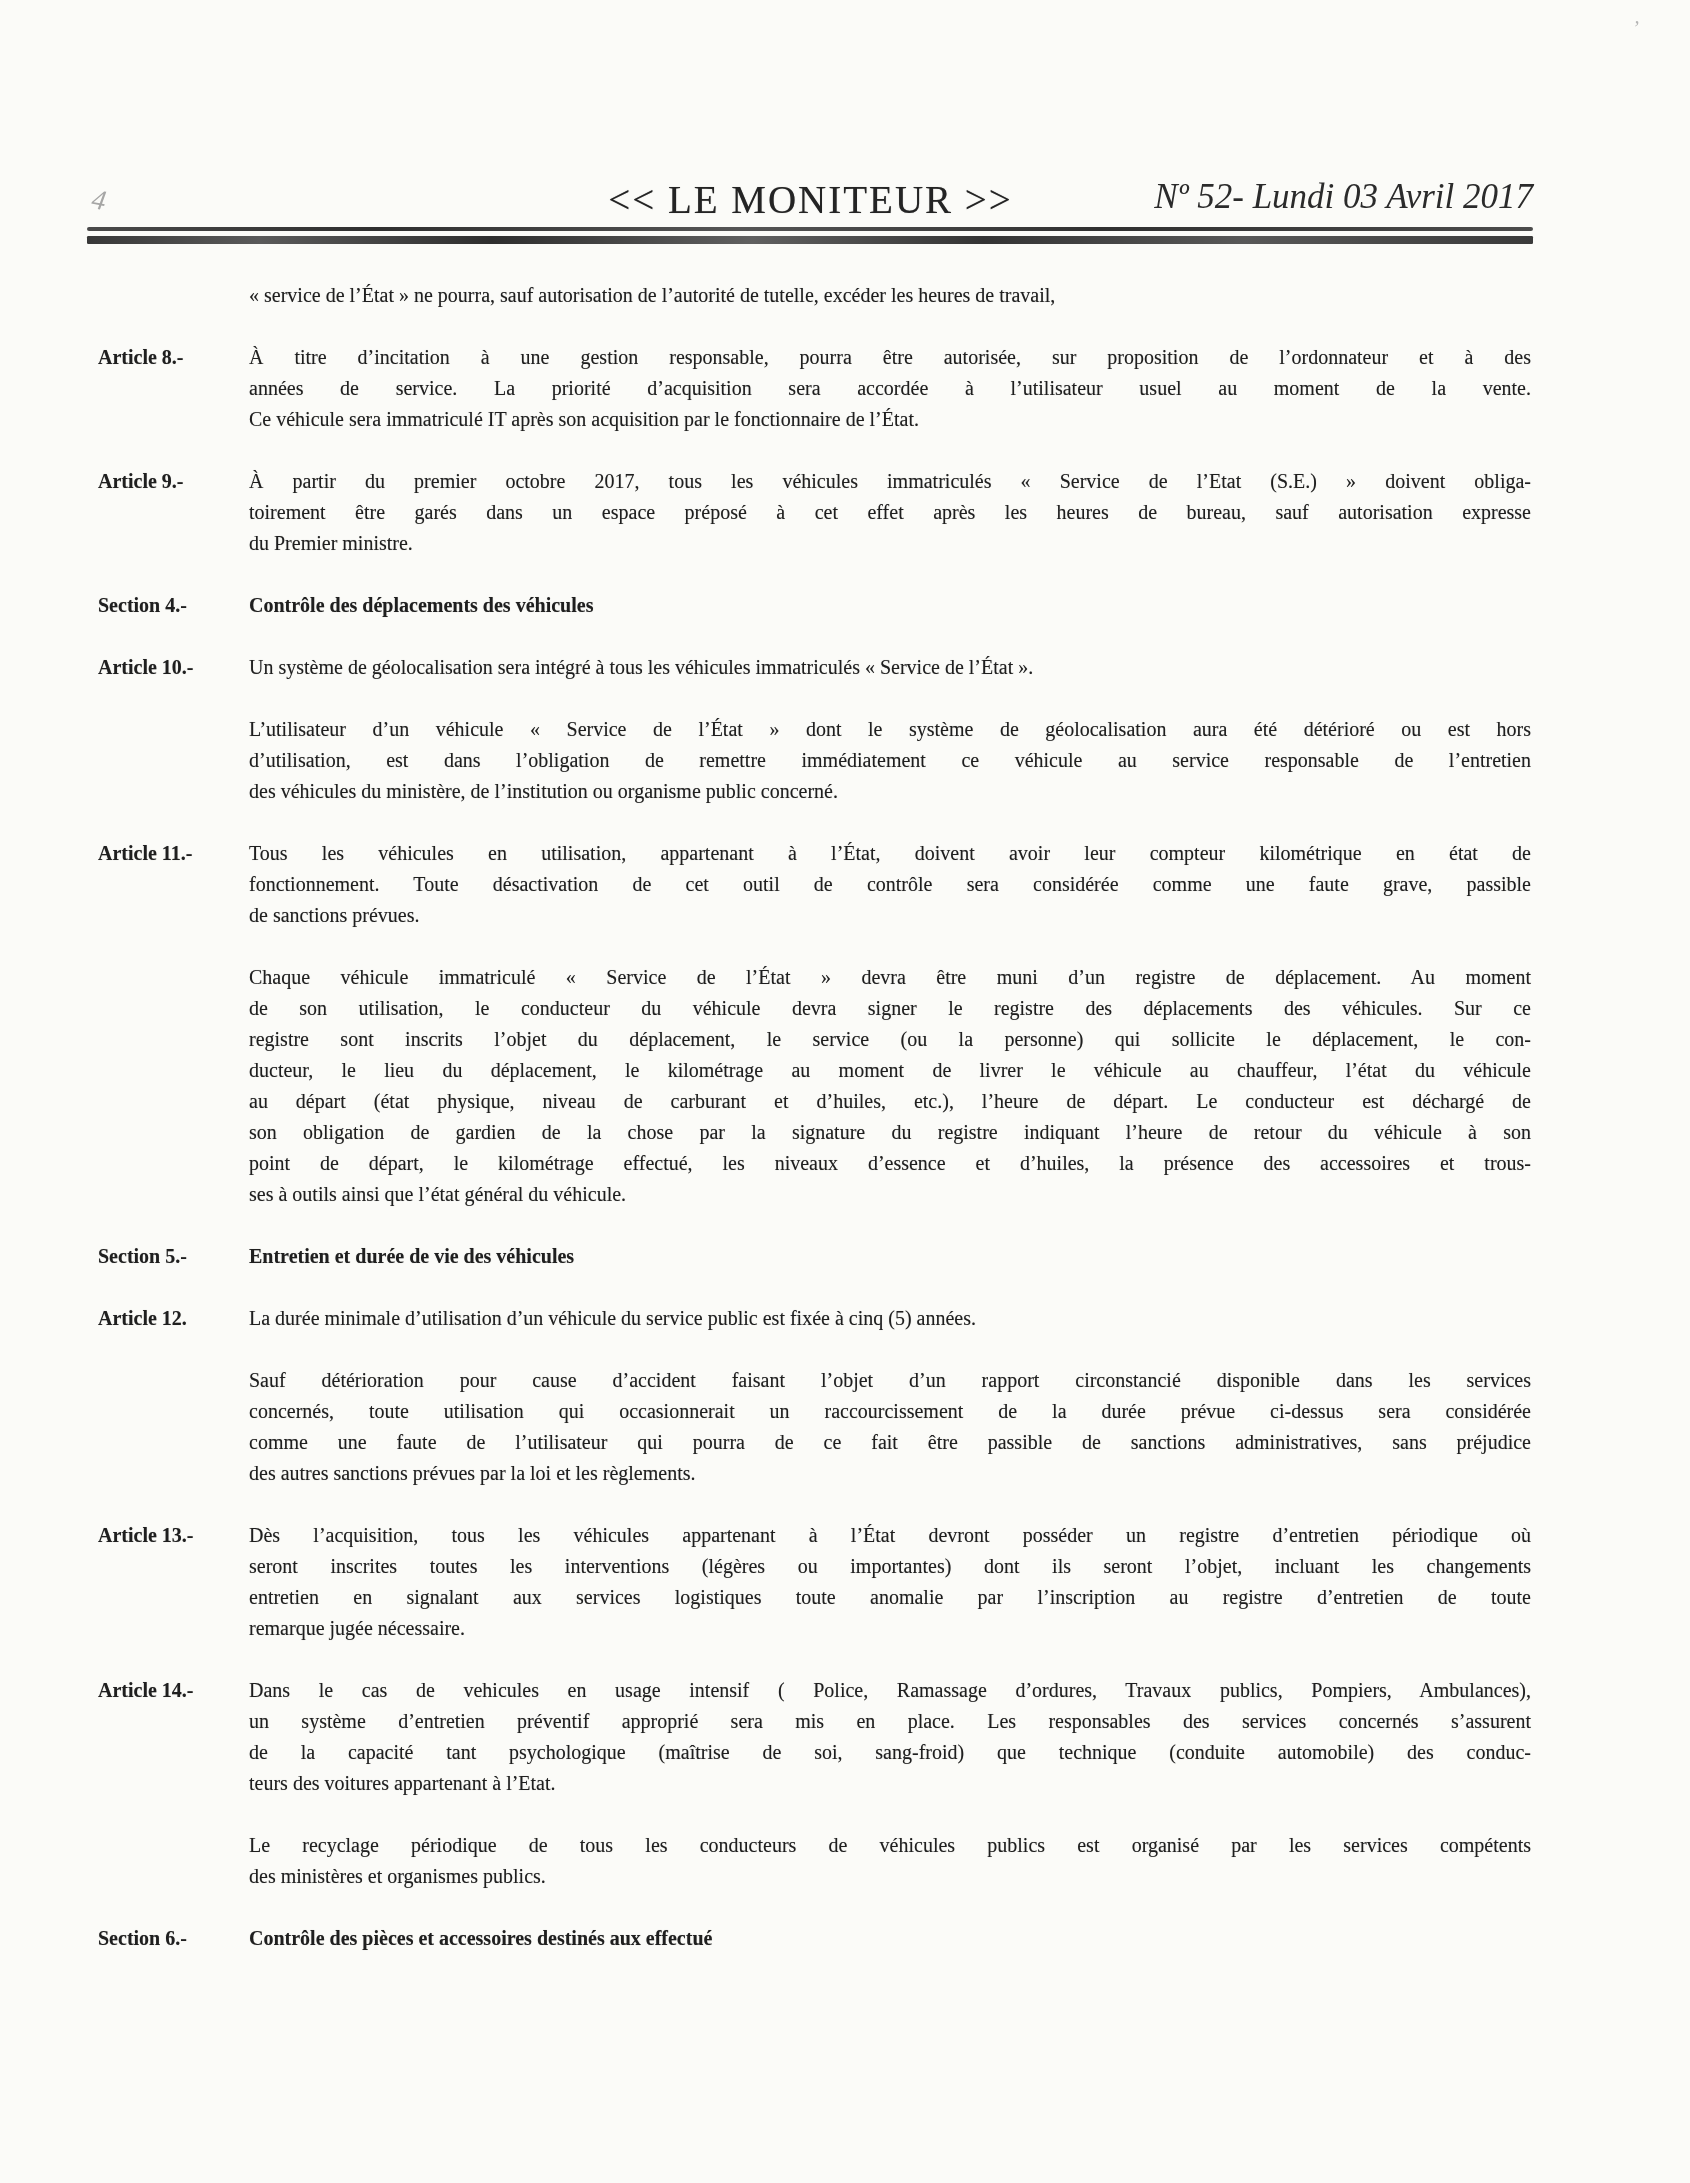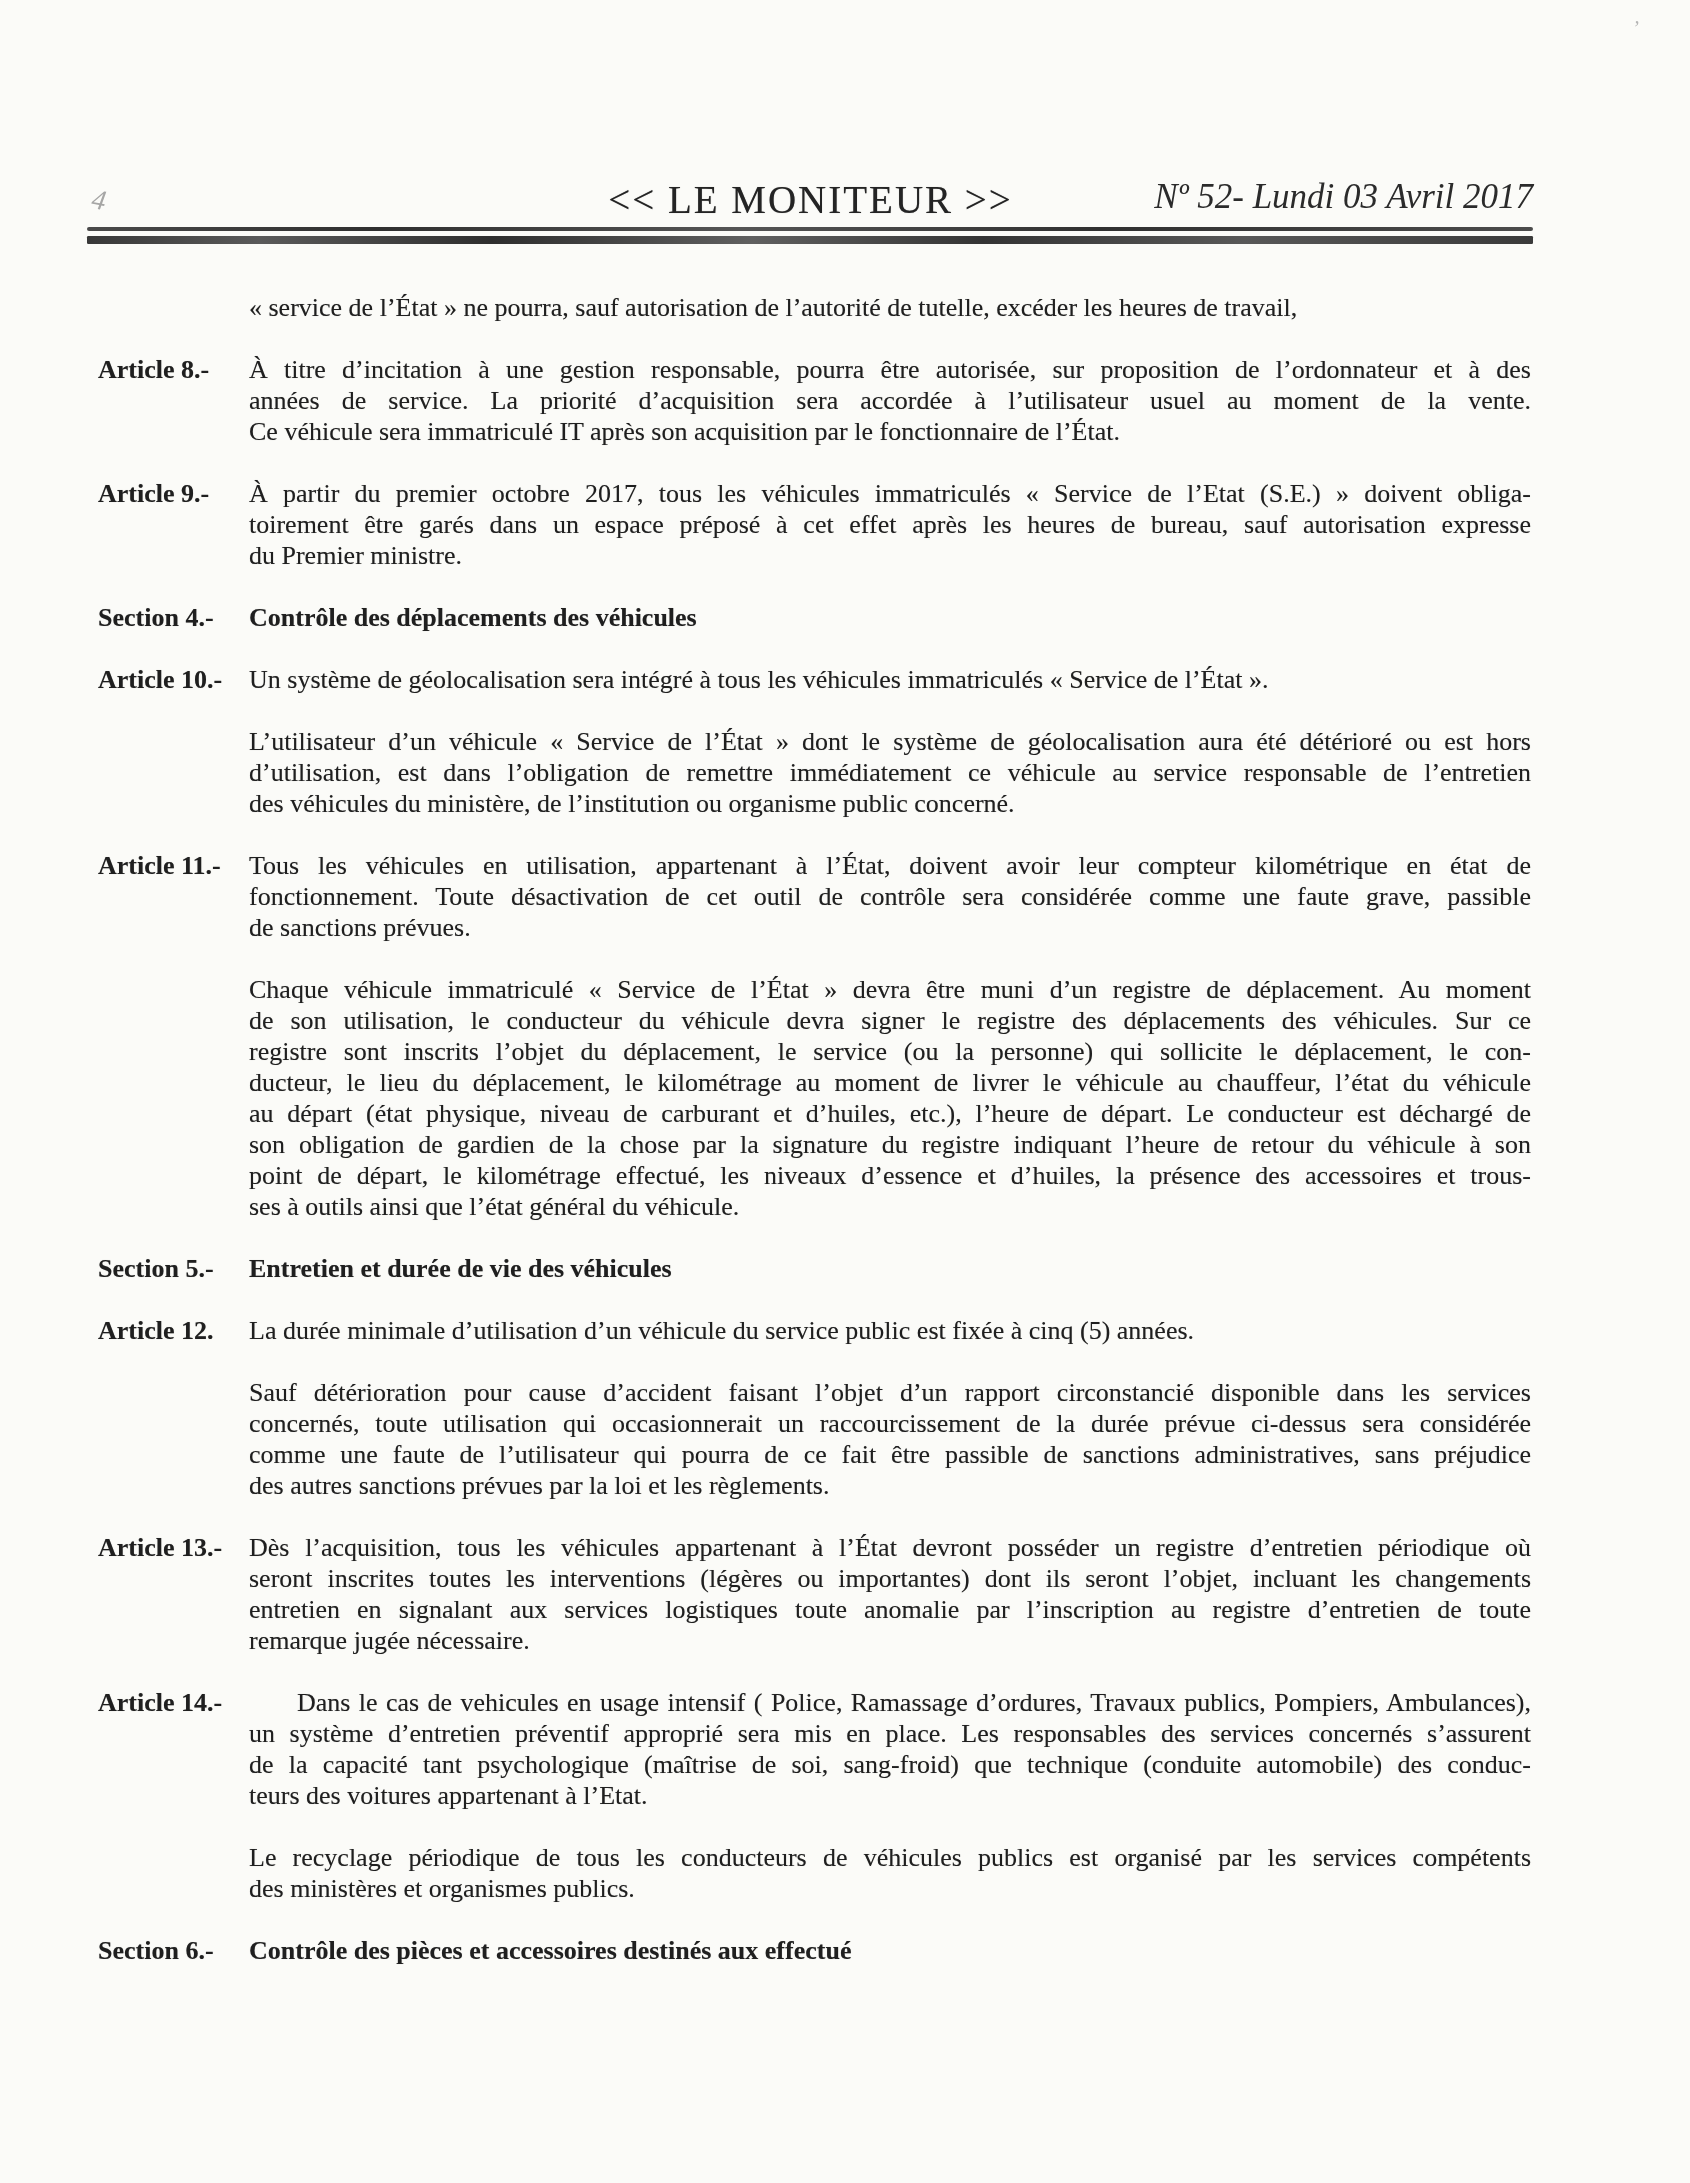--- a/index.html
+++ b/index.html
@@ -21,31 +21,31 @@
   .title { font-size:39px; letter-spacing:2px; color:#242424; text-shadow:0 0 0.7px rgba(30,30,30,.5); }
   .issue { position:absolute; right:0; top:0; font-style:italic; font-size:35px; color:#2b2b2b; }
   .rule  { position:absolute; top:227px; left:87px; width:1446px; }
   .r1 { height:4px;  background:linear-gradient(90deg,#4a4a4a,#2f2f2f 20%,#555 45%,#303030 70%,#4c4c4c); border-radius:2px; }
   .r2 { margin-top:4.7px; height:8.7px;
         background:linear-gradient(90deg,#383838,#5a5a5a 12%,#2e2e2e 28%,#606060 46%,#343434 62%,#585858 80%,#3a3a3a);
         border-radius:1.3px; }
   .artifact { position:absolute; top:17.4px; right:52px; font-size:20px; color:#b5b5b5; font-style:italic; }
   
   .content {
-    position:absolute; top:292px; left:98px; width:1433px;
-    font-size:26px; line-height:31px;
+    position:absolute; top:280px; left:98px; width:1433px;
+    font-size:20px; line-height:31px;
     text-shadow:0 0 0.7px rgba(25,25,25,.38);
   }
   .block { display:grid; grid-template-columns:151px 1fr; margin-bottom:31px; }
   .lbl { font-weight:bold; white-space:nowrap; }
   .txt { min-width:0; }
   .l { text-align:justify; text-align-last:justify; }
   .l.last { text-align-last:left; }
   .sec .l { font-weight:bold; }
-  .tight { word-spacing:-3.3px;margin-left:48px; }
+  .tight { word-spacing:-3.3px; }
 </style>
 </head>
 <body>
 
 <div class="page">
 
   <div class="artifact">ʼ</div>
 
   <div class="header">
     <span class="pagenum">4</span>

